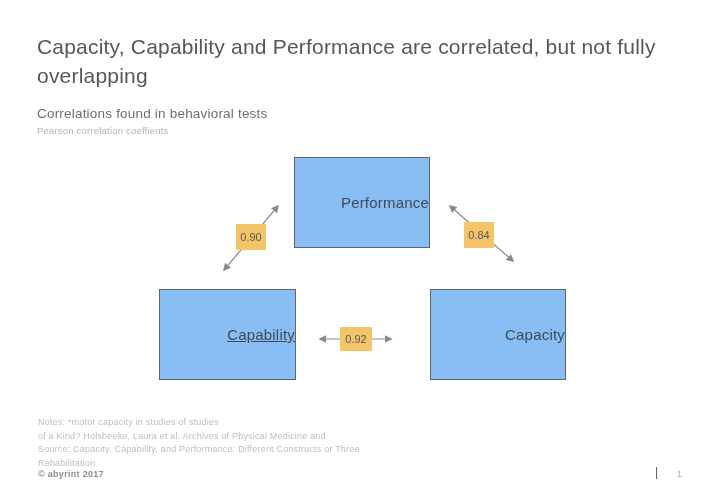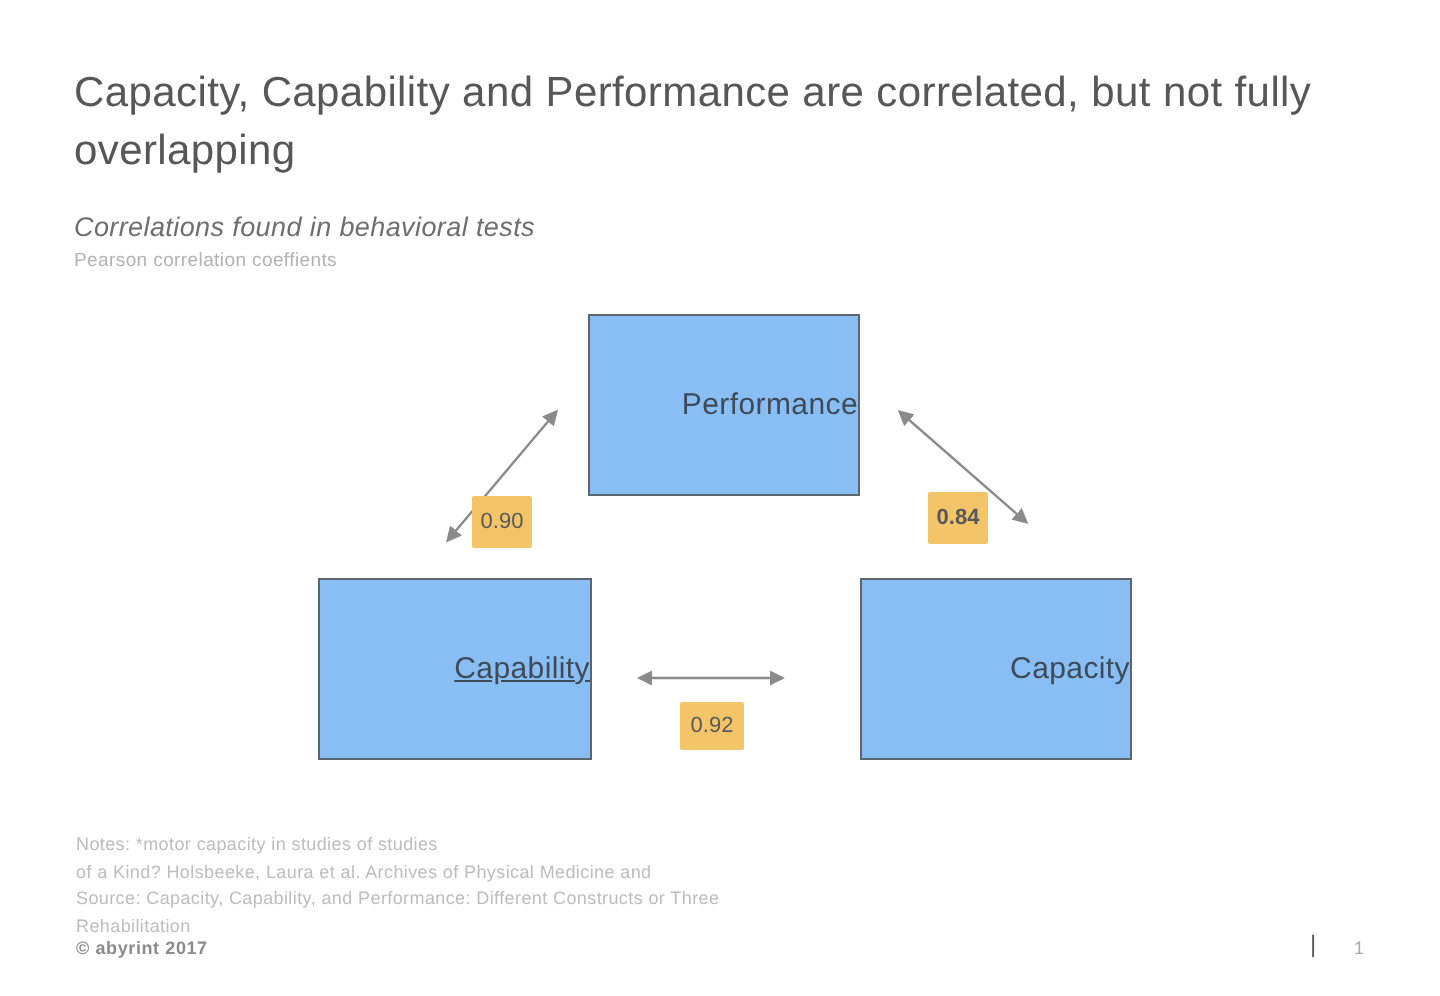--- a/index.html
+++ b/index.html
@@ -26,21 +26,20 @@
     color: #575757;
     letter-spacing: 0.2px;
   }
   .subtitle {
     position: absolute;
     left: 37px;
     top: 106px;
     font-size: 13.5px;
     color: #6e6e6e;
     letter-spacing: 0.2px;
-    font-style: italic;
   }
   .subtitle-note {
     position: absolute;
     left: 37px;
     top: 125px;
     font-size: 9.5px;
     color: #b2b2b2;
     letter-spacing: 0.2px;
   }
 
@@ -70,24 +69,23 @@
 
   .corr-label {
     position: absolute;
     background: #f4c469;
     color: #595959;
     font-size: 11px;
     display: flex;
     align-items: center;
     justify-content: center;
     border-radius: 1px;
-    margin-top: 24px;
   }
   .corr-090 { left: 236px; top: 224px; width: 30px; height: 26px; }
-  .corr-084 { left: 464px; top: 222px; width: 30px; height: 26px; font-weight: bold; }
+  .corr-084 { left: 464px; top: 222px; width: 30px; height: 26px; }
   .corr-092 { left: 340px; top: 327px; width: 32px; height: 24px; }
 
   
   .notes {
     position: absolute;
     left: 38px;
     top: 416px;
     font-size: 9px;
     line-height: 13.5px;
     color: #bdbdbd;

